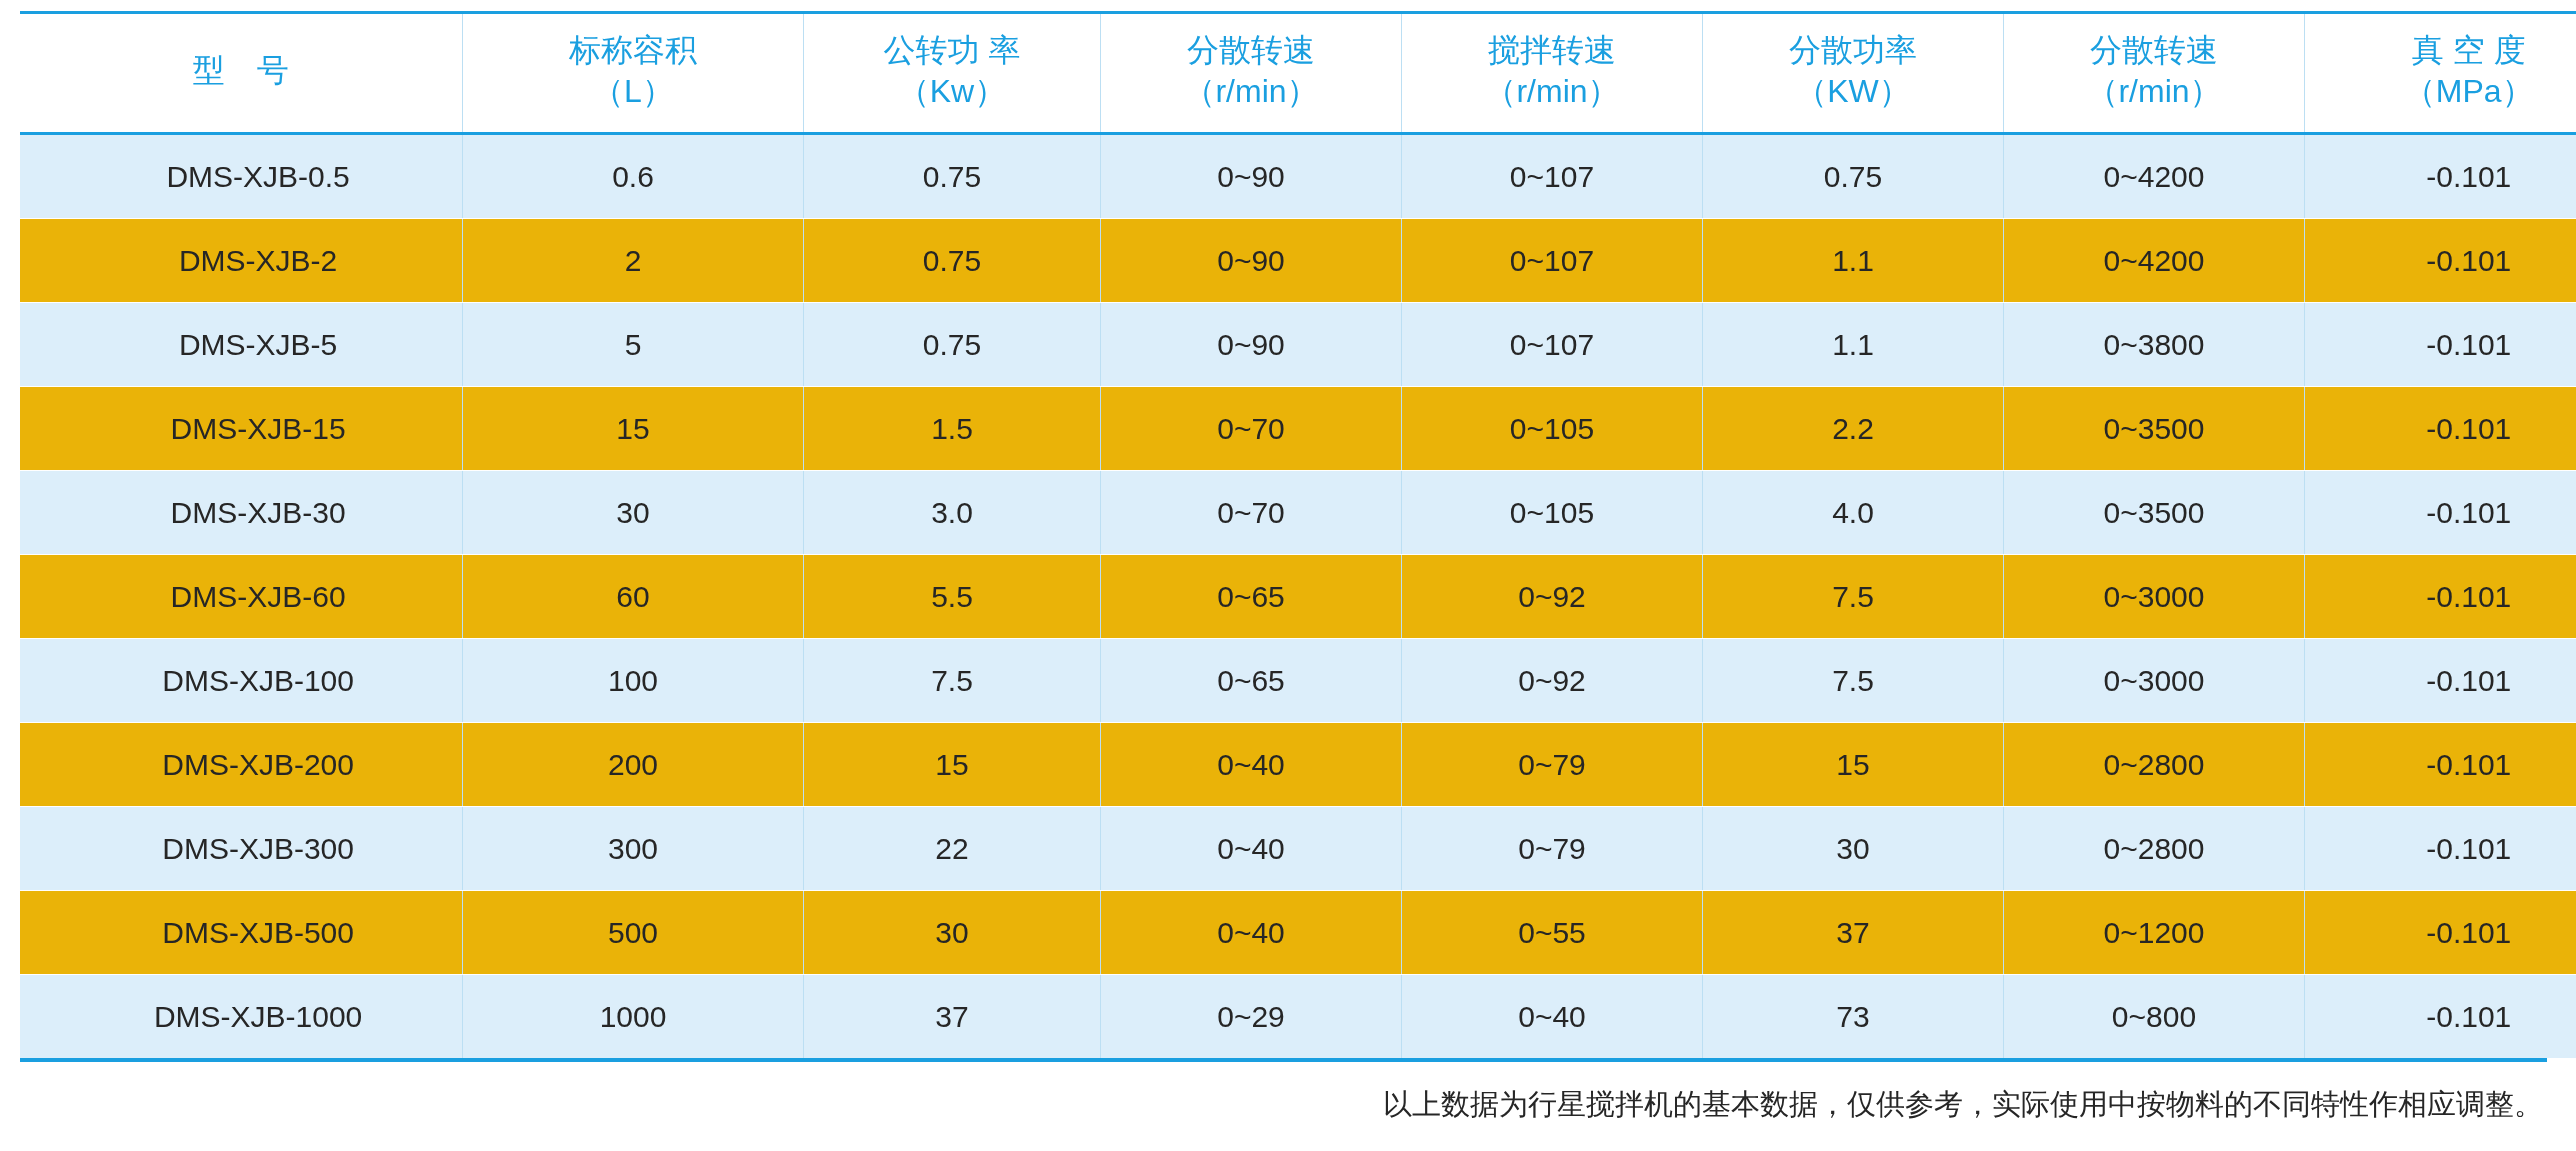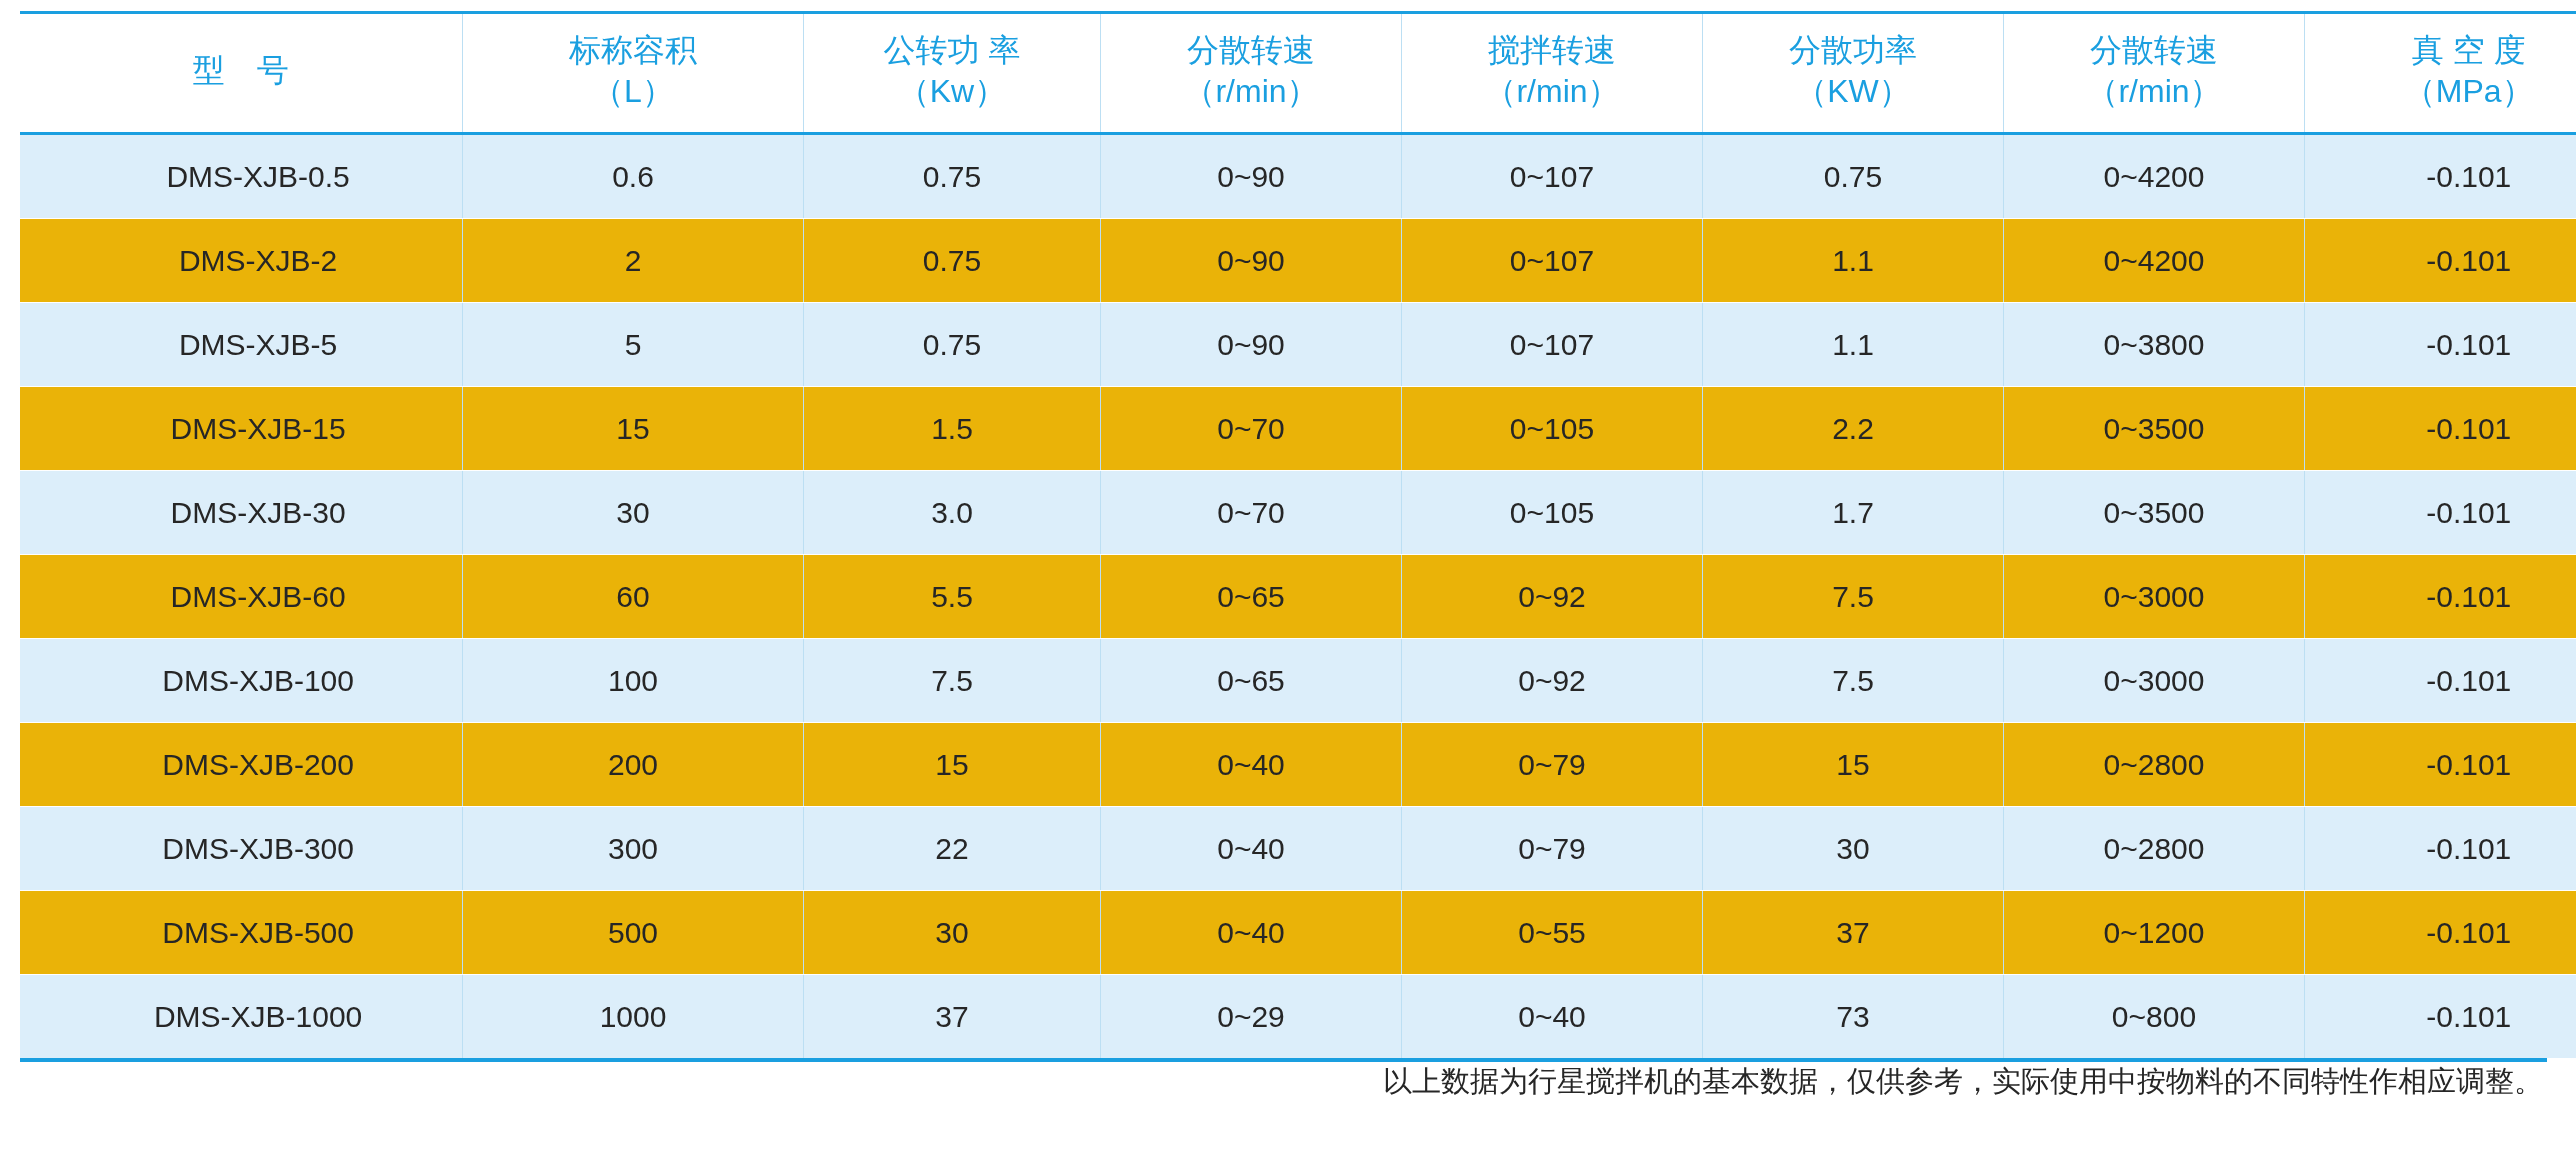--- a/index.html
+++ b/index.html
@@ -83,20 +83,21 @@
   }
 
   .table-bottom-rule {
     width: 2527px;
     margin-left: 19.5px;
     height: 3.5px;
     background: #1a9fe0;
   }
 
   .footnote {
+    margin-top: 23px;
     width: 2527px;
     margin-left: 19.5px;
     text-align: right;
     font-size: 29px;
     color: #262626;
     padding-right: 3.5px;
     box-sizing: border-box;
   }
 </style>
 </head>
@@ -191,21 +192,21 @@
         <td>2.2</td>
         <td>0~3500</td>
         <td>-0.101</td>
       </tr>
       <tr class="odd">
         <td>DMS-XJB-30</td>
         <td>30</td>
         <td>3.0</td>
         <td>0~70</td>
         <td>0~105</td>
-        <td>1.7</td>
+        <td>4.0</td>
         <td>0~3500</td>
         <td>-0.101</td>
       </tr>
       <tr class="even">
         <td>DMS-XJB-60</td>
         <td>60</td>
         <td>5.5</td>
         <td>0~65</td>
         <td>0~92</td>
         <td>7.5</td>

